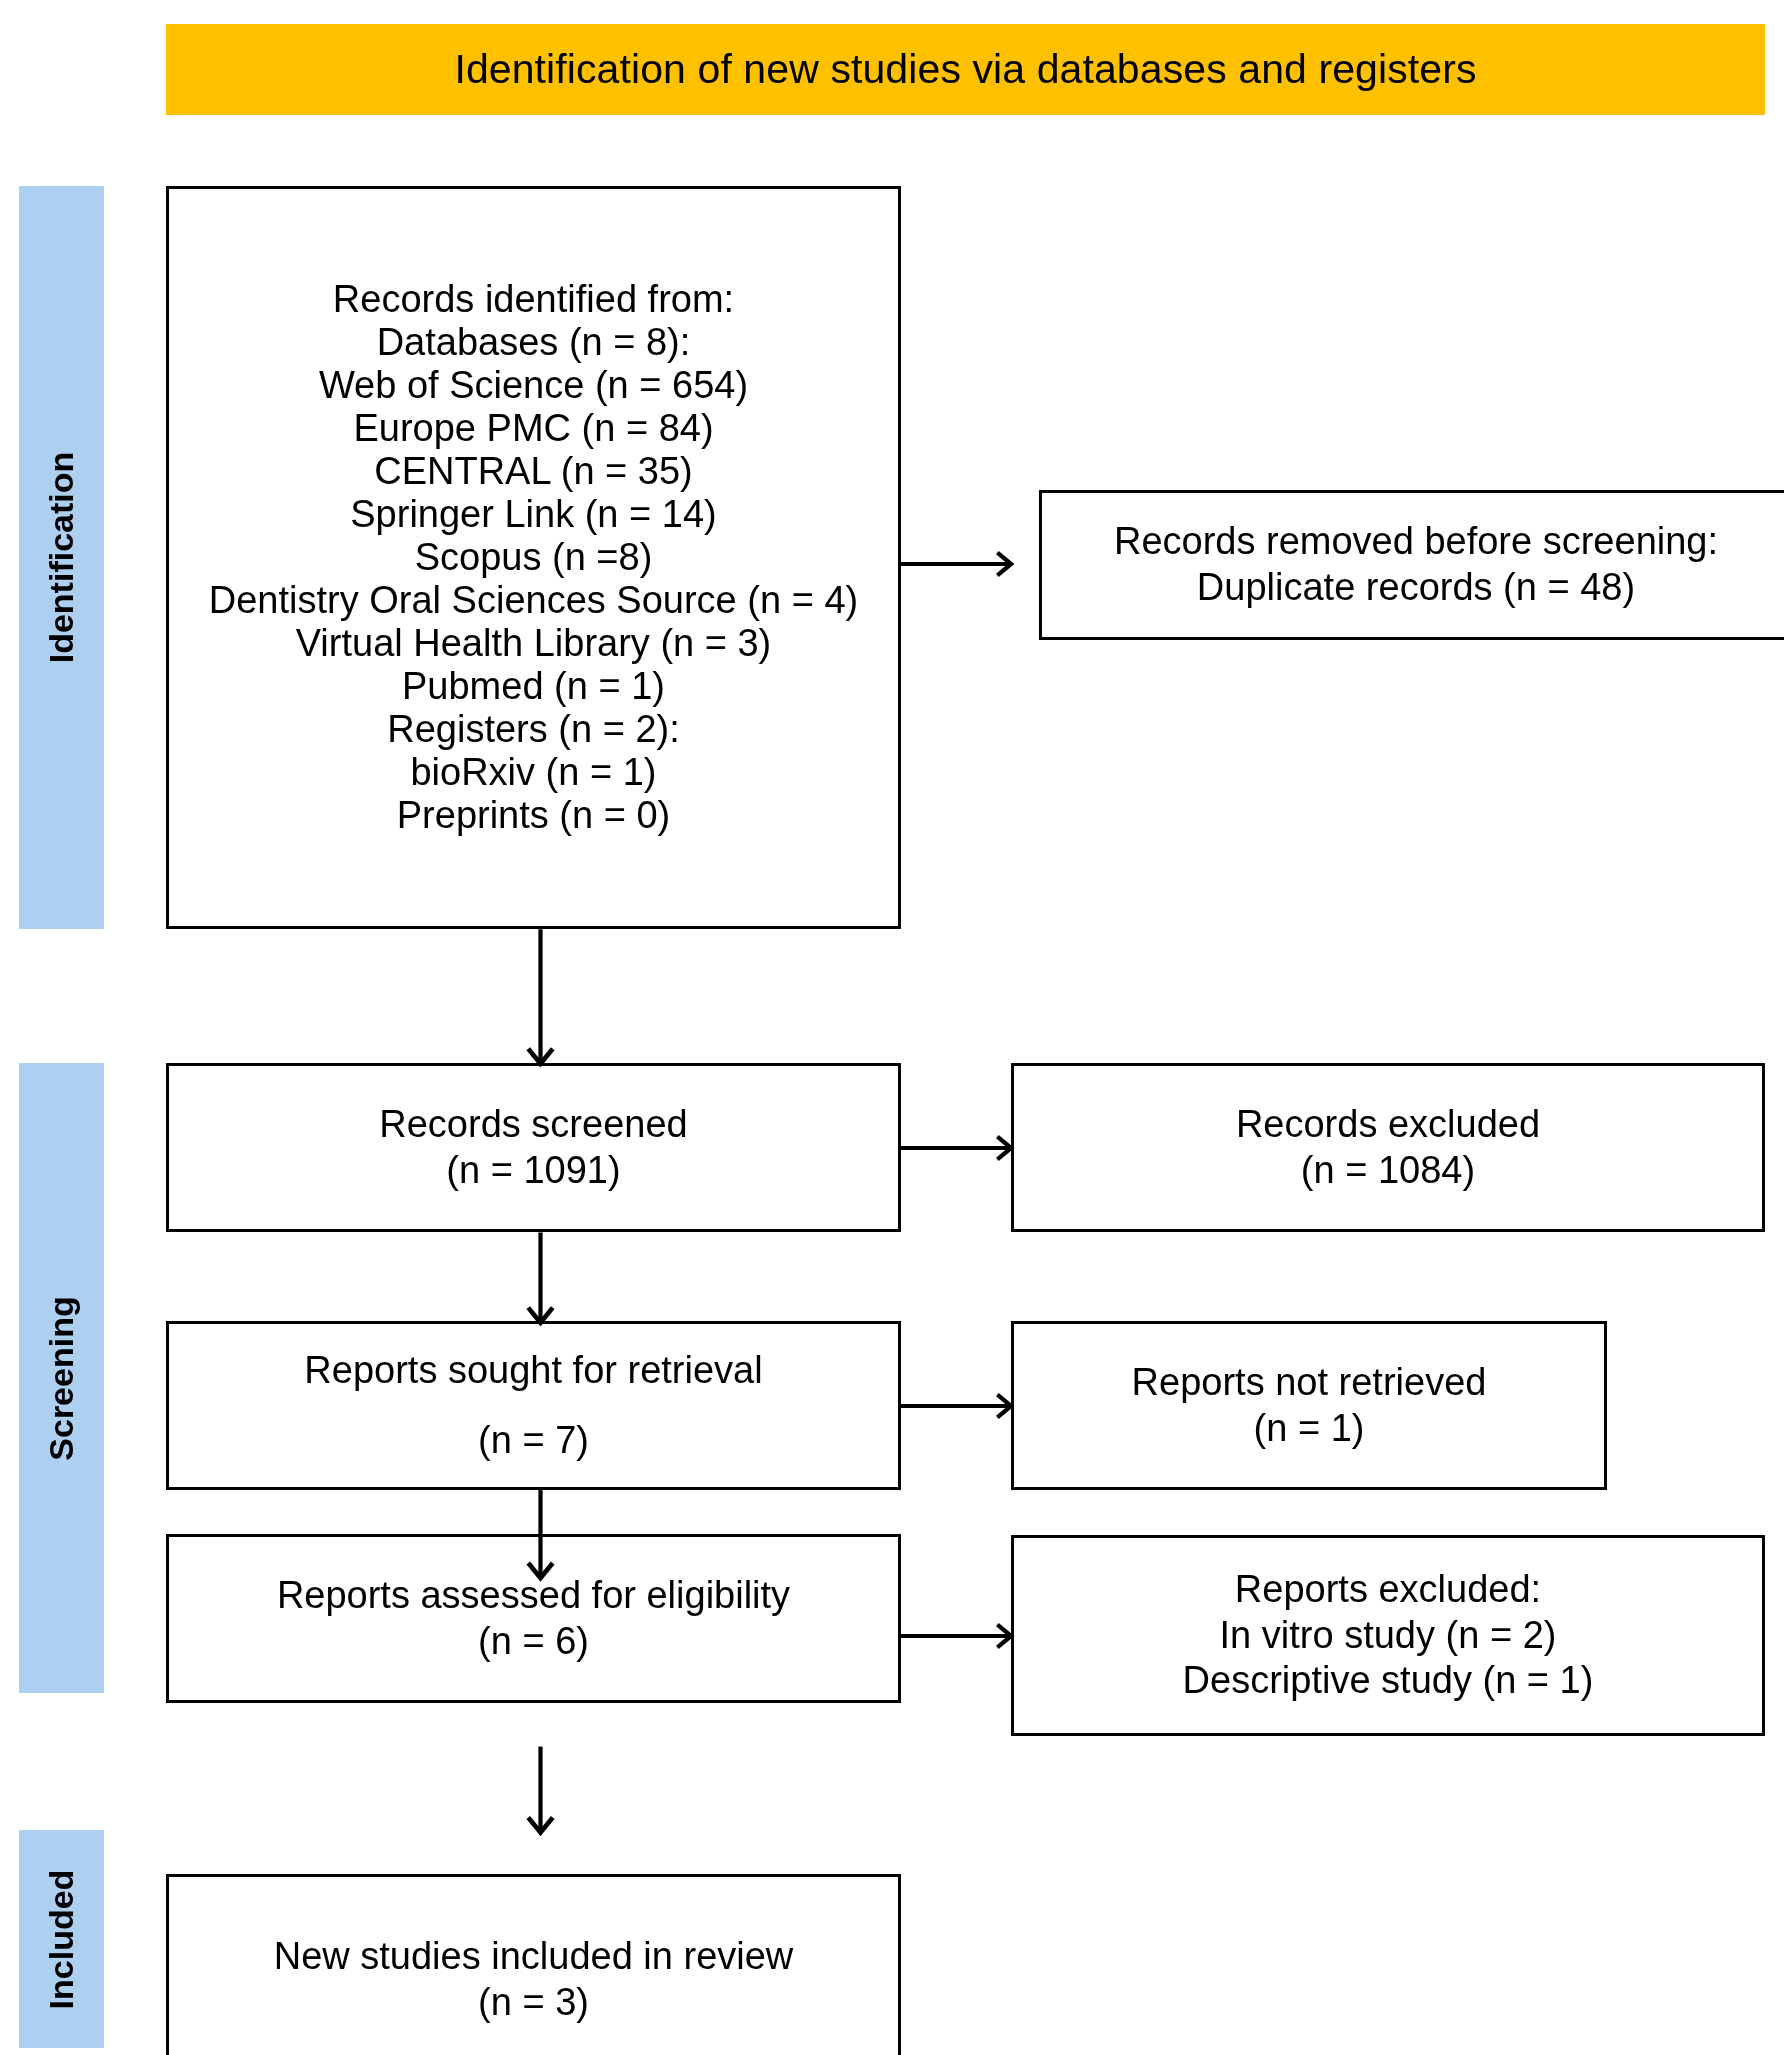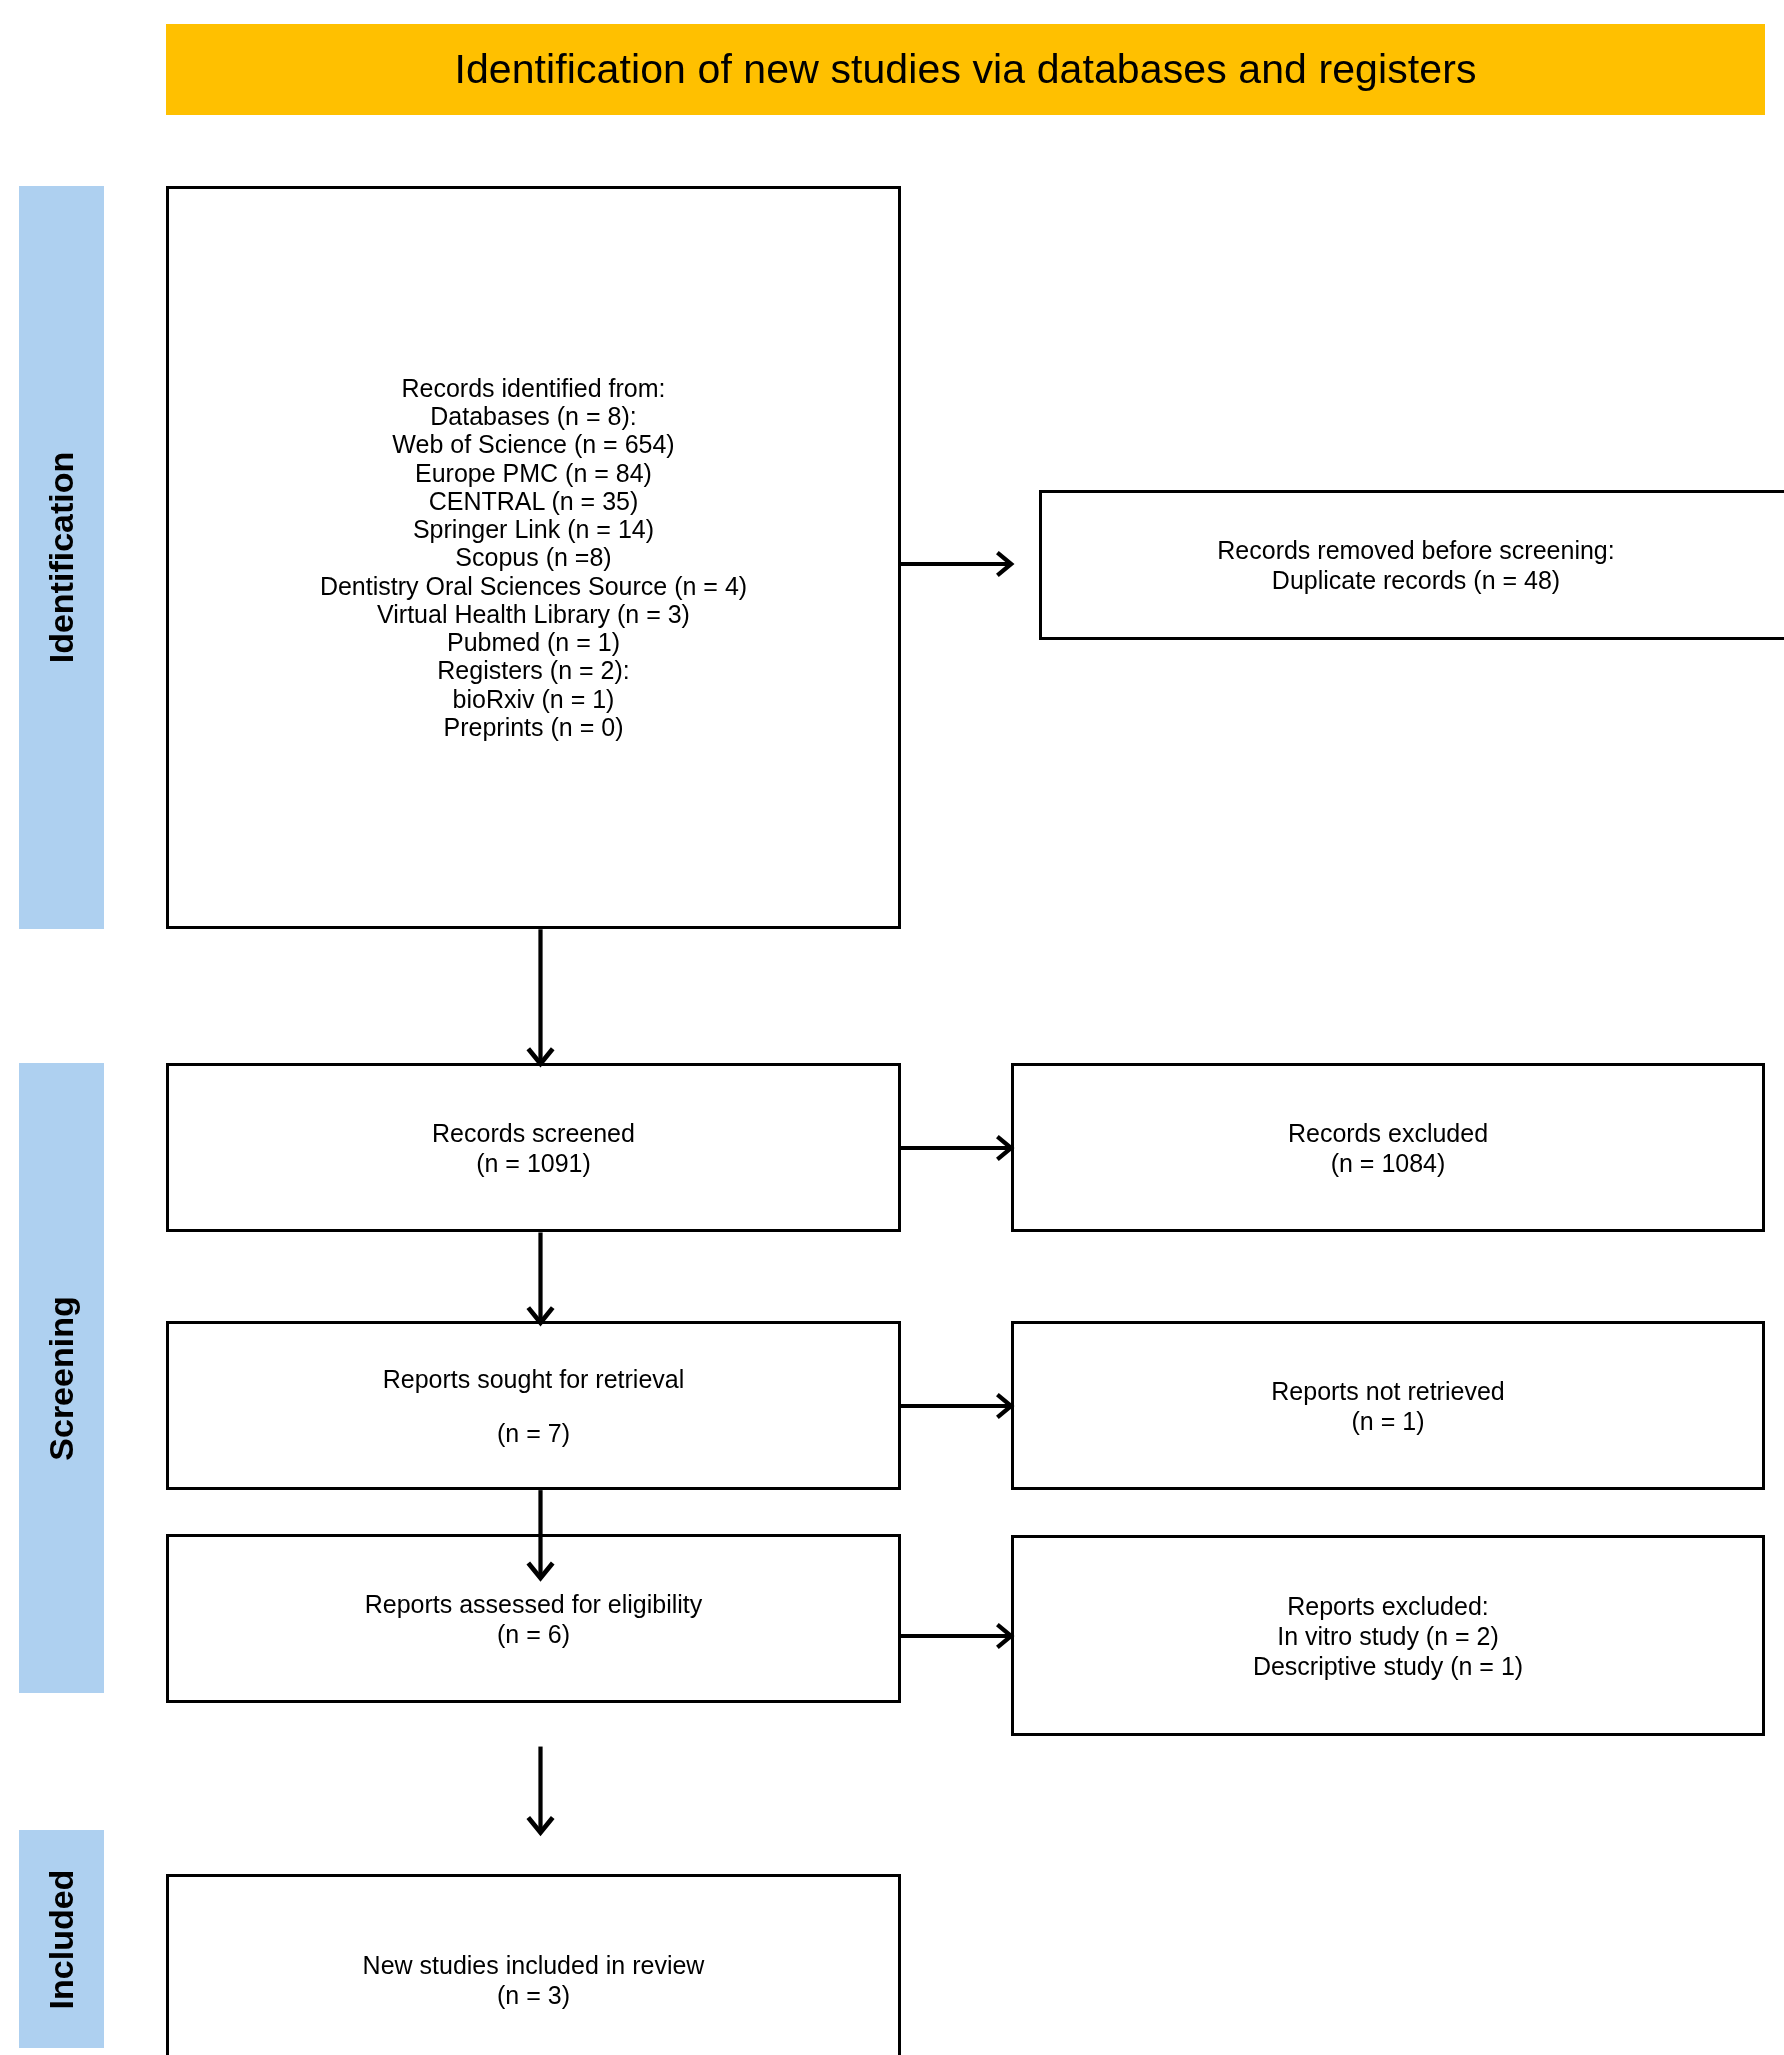--- a/index.html
+++ b/index.html
@@ -65,21 +65,21 @@
     box-sizing: border-box;
     border: 3.3px solid #000000;
     background: #ffffff;
     display: flex;
     flex-direction: column;
     align-items: center;
     justify-content: center;
     padding: 6.6px 12.3px;
   }
   .box-line {
-    font-size: 25px;
+    font-size: 38px;
     line-height: 1.20;
     color: #000000;
     text-align: center;
     white-space: nowrap;
   }
   .box.tight .box-line {
     line-height: 1.13;
   }
 
   
@@ -139,21 +139,21 @@
   <div class="box" style="left:1011px; top:1063px; width:754px; height:169px;">
     <div class="box-line">Records excluded</div>
     <div class="box-line">(n = 1084)</div>
   </div>
 
   <div class="box" style="left:166px; top:1321px; width:735px; height:169px;gap:24px;">
     <div class="box-line">Reports sought for retrieval</div>
     <div class="box-line">(n = 7)</div>
   </div>
 
-  <div class="box" style="left:1011px; top:1321px; width:754px; height:169px;align-items:center;">
+  <div class="box" style="left:1011px; top:1321px; width:596px; height:169px;align-items:center;">
     <div class="box-line">Reports not retrieved</div>
     <div class="box-line">(n = 1)</div>
   </div>
 
   <div class="box" style="left:166px; top:1534px; width:735px; height:169px;">
     <div class="box-line">Reports assessed for eligibility</div>
     <div class="box-line">(n = 6)</div>
   </div>
 
   <div class="box" style="left:1011px; top:1535px; width:754px; height:201px;">

